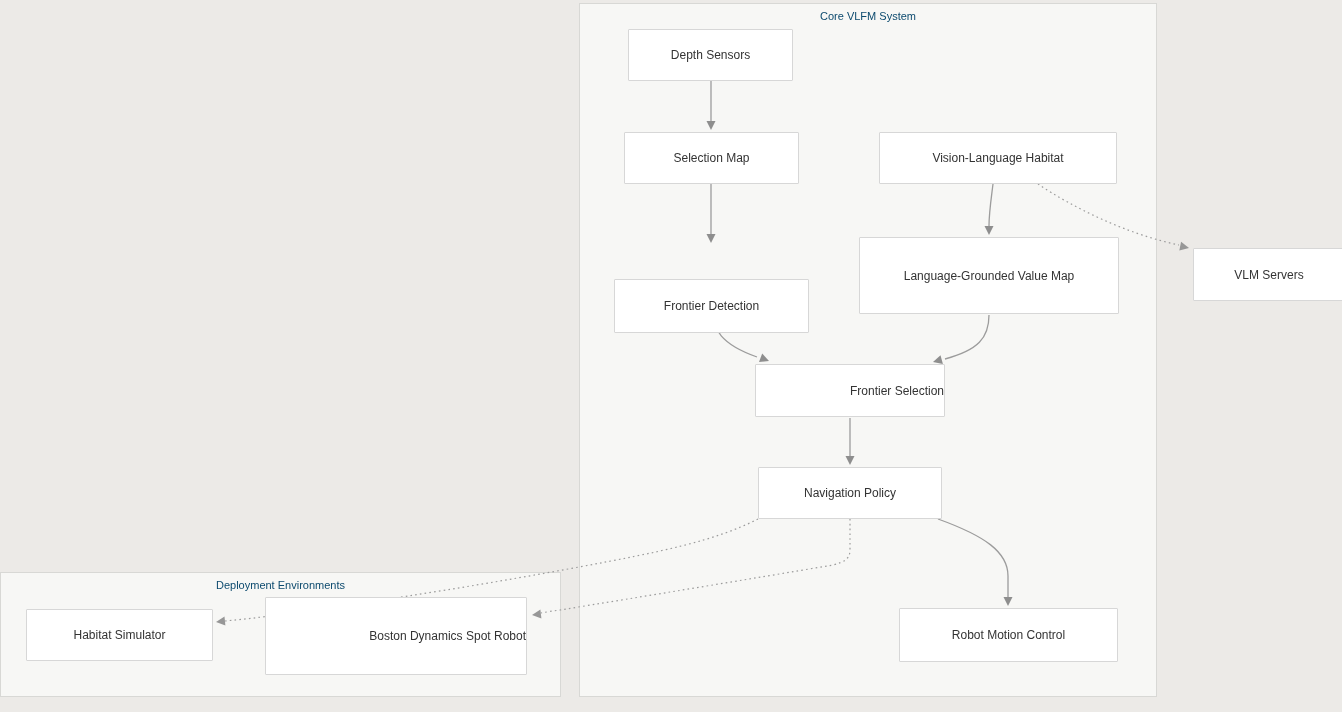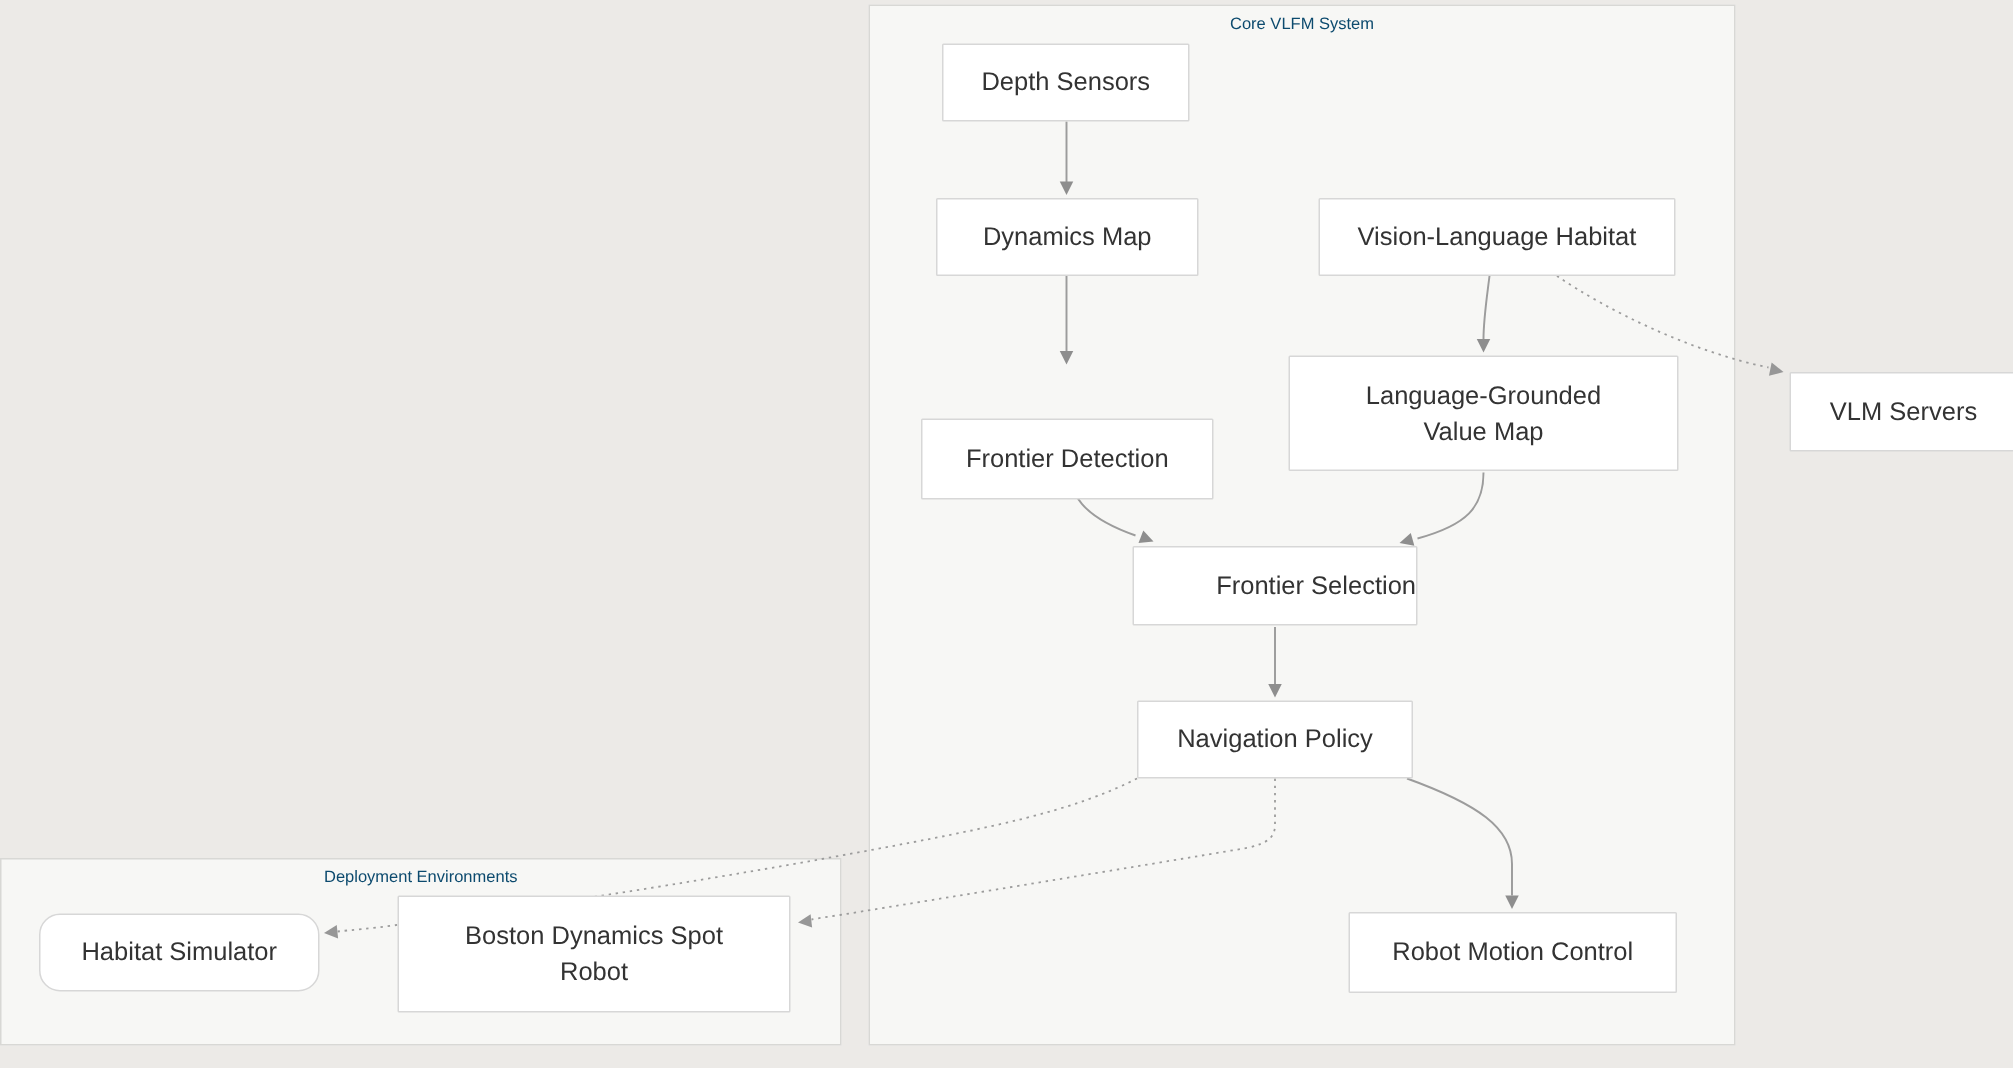--- a/index.html
+++ b/index.html
@@ -27,39 +27,39 @@
   #edges{position:absolute;left:0;top:0;z-index:1;}
 
   .node{
     position:absolute;
     background:#ffffff;
     border:1px solid #d7d7d7;
     border-radius:1px;
     box-sizing:border-box;
     display:flex;align-items:center;justify-content:center;
     text-align:center;
-    font-size:17px;line-height:24px;color:#333333;
+    font-size:12px;line-height:24px;color:#333333;
     z-index:2;
   }
   .node span{display:inline-block;}
   .wrap-190 span{max-width:190px;}
   .wrap-175 span{max-width:175px;}
 
   
   #n-depth    {left:628px;top:29px; width:165px;height:52px;}
   #n-occ      {left:624px;top:132px;width:175px;height:52px;}
   #n-vlm      {left:879px;top:132px;width:238px;height:52px;}
   #n-fd       {left:614px;top:247px;width:195px;height:54px;margin-top:32px;}
   #n-lgvm     {left:859px;top:237px;width:260px;height:77px;text-align:center;}
   #n-servers  {left:1193px;top:248px;width:152px;height:53px;}
   #n-fs       {left:755px;top:364px;width:190px;height:53px;justify-content:flex-end;}
   #n-np       {left:758px;top:467px;width:184px;height:52px;}
   #n-rmc      {left:899px;top:608px;width:219px;height:54px;}
-  #n-habitat  {left:26px; top:609px;width:187px;height:52px;border-radius:14px;}
-  #n-boston   {left:265px;top:597px;width:262px;height:78px;}
+  #n-habitat  {left:26px; top:609px;width:187px;height:52px;}
+  #n-boston   {left:265px;top:597px;width:262px;height:78px;justify-content:flex-end;}
 
   #c-core  {left:579px;top:3px;  width:578px;height:694px;}
   #c-deploy{left:0px;  top:572px;width:561px;height:125px;}
 </style>
 </head>
 <body>
 
 <div class="canvas">
 
   <div class="subgraph" id="c-core">
@@ -107,21 +107,21 @@
       <polygon points="1189,248 1179.3,250.5 1181.1,241.7"></polygon>
       <polygon points="216,622 224.5,616.6 225.4,625.6"></polygon>
       <polygon points="532,615 540.4,609.5 541.4,618.4"></polygon>
     </g>
   </svg>
 
   <div class="node" id="n-depth">
     <span>Depth Sensors</span>
   </div>
   <div class="node" id="n-occ">
-    <span>Dynamics Map</span>
+    <span>Selection Map</span>
   </div>
   <div class="node" id="n-vlm">
     <span>Vision-Language Habitat</span>
   </div>
   <div class="node" id="n-fd">
     <span>Frontier Detection</span>
   </div>
   <div class="node wrap-190" id="n-lgvm">
     <span>Language-Grounded Value Map</span>
   </div>

